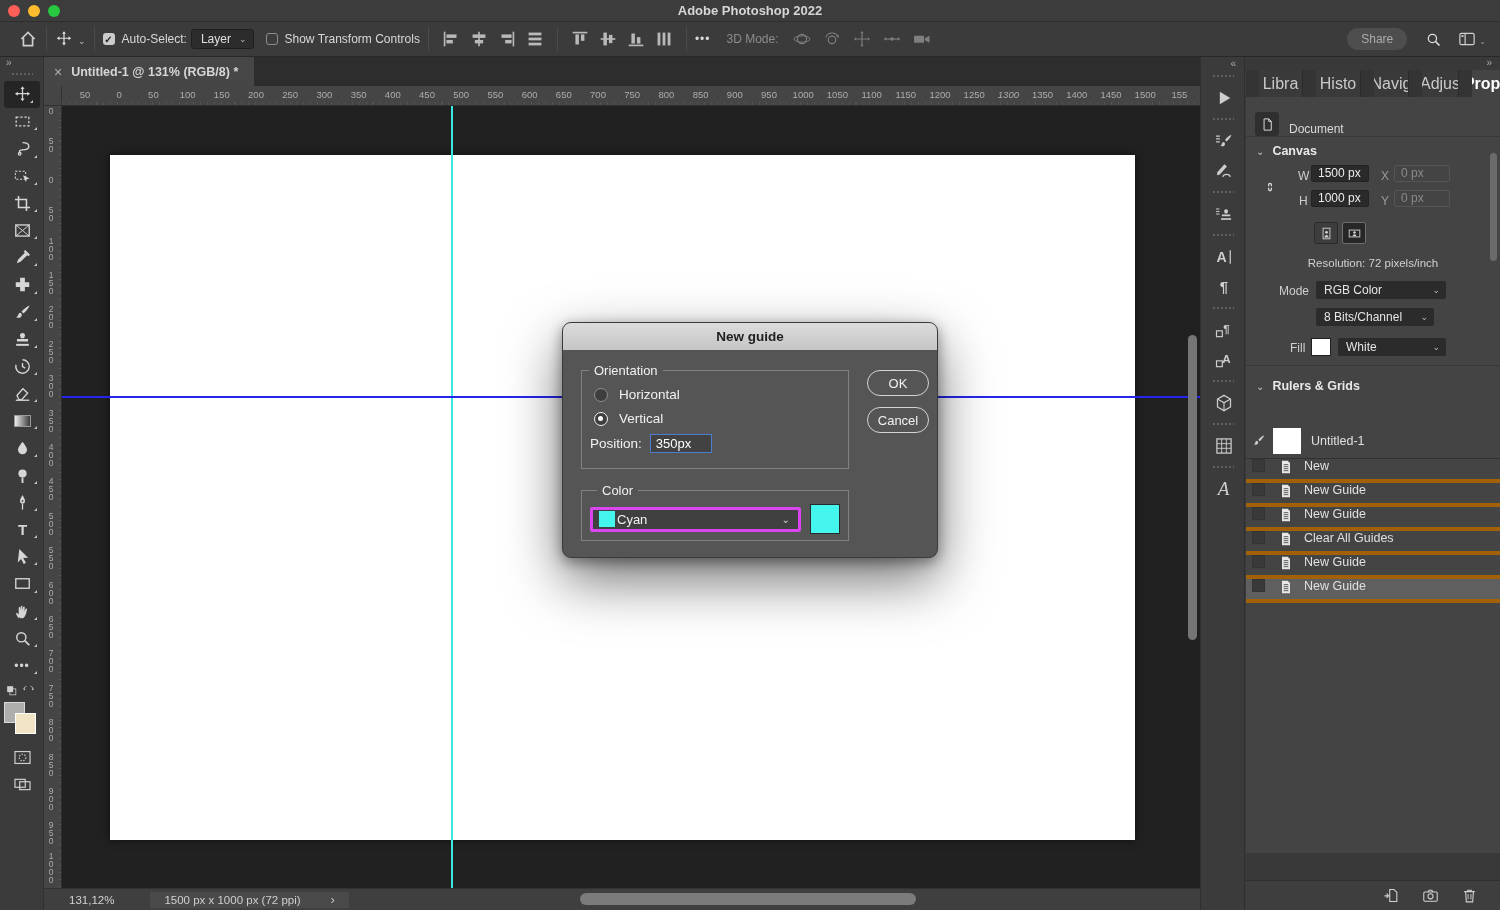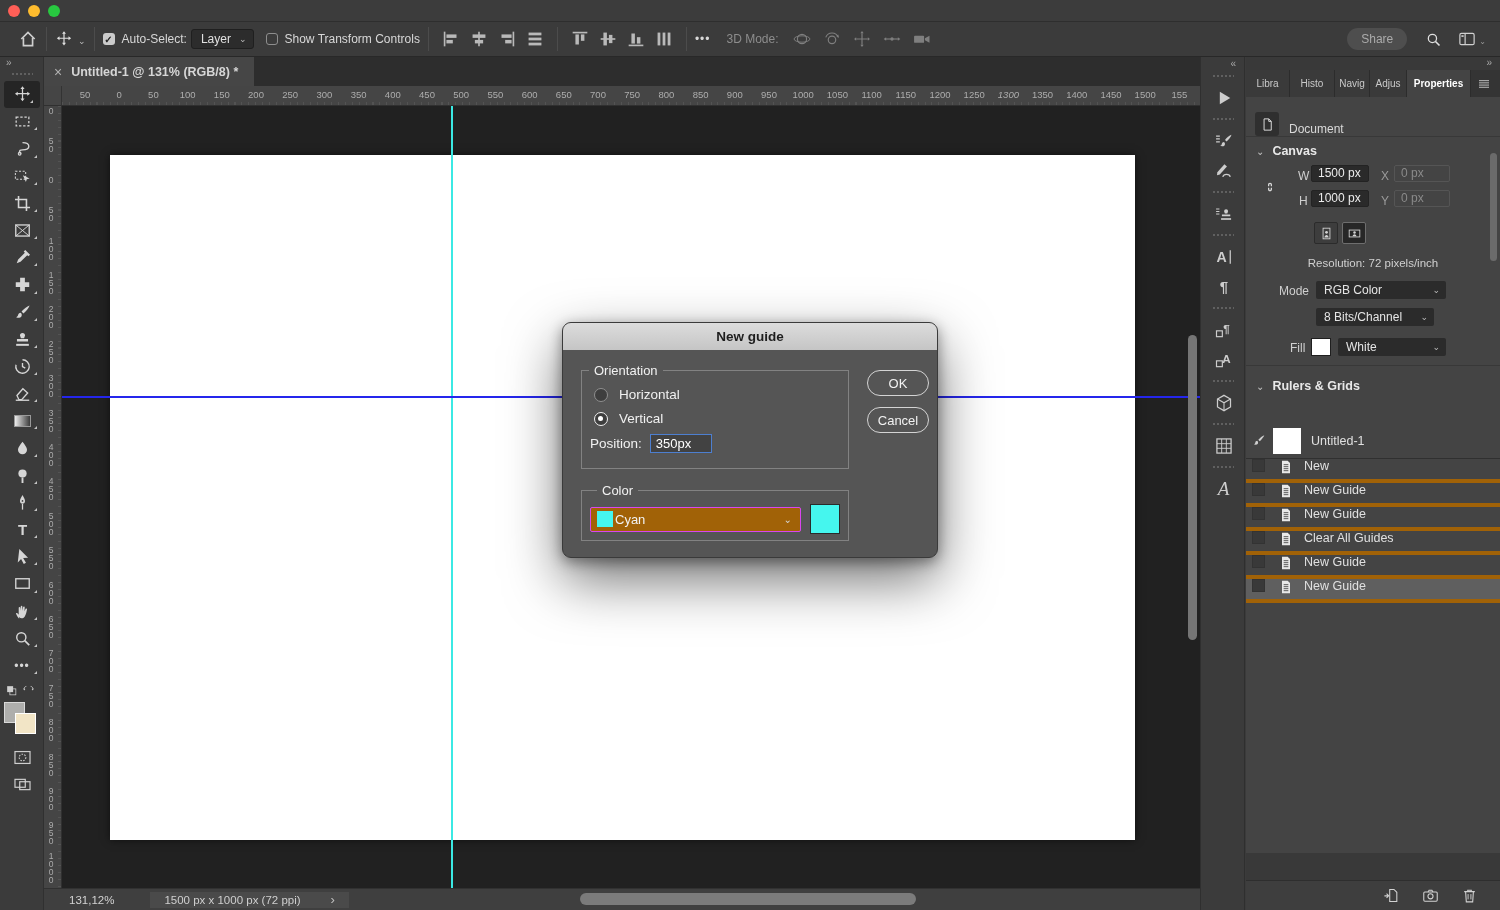--- a/index.html
+++ b/index.html
@@ -102,22 +102,22 @@
   #icon-dock-head { text-align:right; padding:1px 8px 0 0; color:#a8a8a8; font-size:10px; height:13px; }
   .dockgroup { padding-top:2px; }
   .dock-ic { width:45px; height:30px; display:flex; align-items:center; justify-content:center; color:#cdcdcd; }
   .dock-ic .ic { width:20px; height:20px; }
   .serif-a { font-family:"Liberation Serif", serif; font-style:italic; font-size:19px; color:#cdcdcd; }
 
   
   #panel-dock { position:absolute; left:1246px; top:0; width:254px; height:853px; background:#393939; }
   #panel-head { height:13px; text-align:right; color:#a8a8a8; font-size:10px; padding-right:8px; }
   .tabrow { display:flex; background:#343434; height:27px; align-items:stretch; }
-  .ptab { display:flex; align-items:center; justify-content:center; font-size:10px; color:#c9c9c9;
-    background:#3a3a3a; border-right:1px solid #2c2c2c; overflow:hidden; white-space:nowrap; flex:none; }
+  .ptab { display:flex; align-items:center; justify-content:center; font-size:16px; color:#c9c9c9;
+    background:#3a3a3a; border-right:1px solid #2c2c2c; overflow:hidden; white-space:nowrap; flex:none;margin-left:13px; }
   .ptab.active { background:#444; color:#fff; font-weight:bold; }
   .tab-fill { flex:1; display:flex; align-items:center; justify-content:flex-end; padding-right:8px; }
   .tab-fill .ic { width:16px; height:16px; color:#bdbdbd; }
   #dock-tabs .ptab:nth-child(1){width:44px} #dock-tabs .ptab:nth-child(2){width:45px}
   #dock-tabs .ptab:nth-child(3){width:35px} #dock-tabs .ptab:nth-child(4){width:37px}
   #dock-tabs .ptab:nth-child(5){width:64px}
   #history-tabs .ptab:nth-child(1){width:58px} #history-tabs .ptab:nth-child(2){width:49px}
   #history-tabs .ptab:nth-child(3){width:66px} #history-tabs .ptab:nth-child(4){width:41px}
 
   #props-panel { position:relative; height:326px; background:#444; color:#d9d9d9; font-size:12px; }
@@ -171,36 +171,37 @@
   .radio-row { display:flex; align-items:center; margin:9px 0 0 12px; color:#f1f1f1; font-size:13.5px; }
   .radio { width:14px; height:14px; border-radius:50%; margin-right:11px; background:#3e3e3e; flex:none; }
   .radio.off { border:1.5px solid #8f8f8f; }
   .radio.on { border:1.5px solid #f2f2f2; position:relative; }
   .radio.on::after { content:''; position:absolute; left:3px; top:3px; width:5px; height:5px;
     border-radius:50%; background:#fff; }
   #pos-row { display:flex; align-items:center; margin:8px 0 0 8px; color:#f1f1f1; font-size:13.5px; }
   #pos-input { width:62px; height:19px; margin-left:8px; background:#424242; border:1.5px solid #4d7fd0;
     color:#fff; font-size:13px; line-height:17px; padding-left:5px; }
   #color-box { left:18px; top:160px; width:268px; height:58px; display:flex; align-items:center; padding:8px; }
-  #color-select { flex:1; height:25px; background:#a16207; border:1px solid #d946ef; border-radius:2px;
+  #color-select { flex:1; height:25px; background:#404040; border:3px solid #d946ef; border-radius:2px;
     display:flex; align-items:center; color:#f1f1f1; font-size:13px; padding:0 8px 0 6px; }
   #color-chip { width:16px; height:16px; margin-right:2px; }
   #color-select .chev { margin-left:auto; font-size:10px; color:#d5d5d5; }
   #color-swatch { width:30px; height:30px; margin-left:9px; border:1px solid #2a2a2a; }
   .dlg-btn { position:absolute; left:304px; width:62px; height:26px; border-radius:13px;
     border:1.5px solid #d4d4d4; color:#f2f2f2; font-size:13px; display:flex; align-items:center;
     justify-content:center; background:transparent; }
   #ok-btn { top:47px; } #cancel-btn { top:84px; }
 </style>
 </head>
 <body>
 
 <div id="app">
 
   <div id="mac-bar">
+    <div id="mac-title">Adobe Photoshop 2022</div>
     <span class="tlight" style="background: rgb(255, 95, 87);"></span>
     <span class="tlight" style="background: rgb(254, 188, 46);"></span>
     <span class="tlight" style="background: rgb(40, 200, 64);"></span>
   </div>
 
   <div id="options-bar">
     <span class="obtn ic" style="width:20px;height:20px;margin-left:18px;color:#cfcfcf">
         <svg viewBox="0 0 24 24" fill="none">
           <path d="M4 12 12 4l8 8" stroke="currentColor" stroke-width="2"></path>
           <path d="M6.5 10.5V20h11v-9.5" stroke="currentColor" stroke-width="2"></path>

